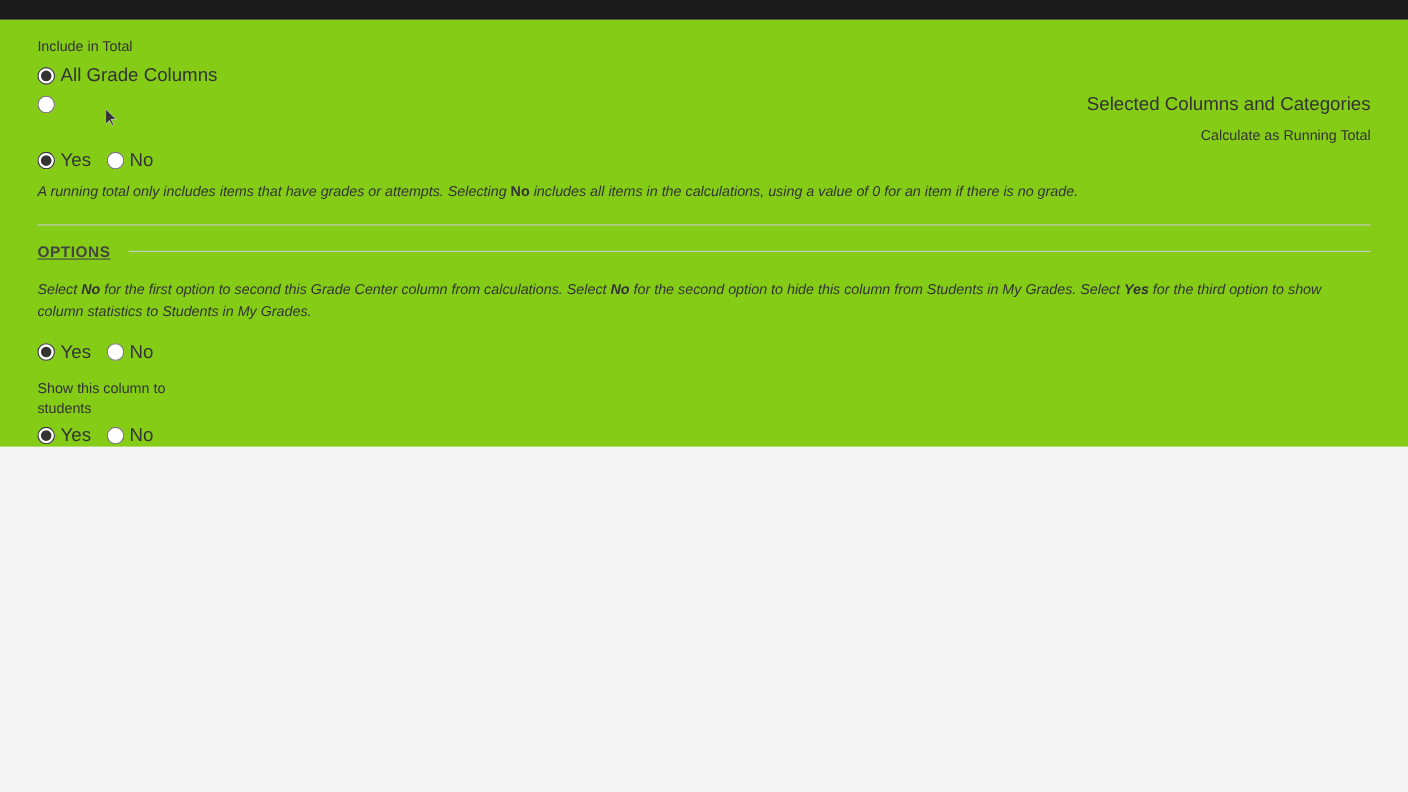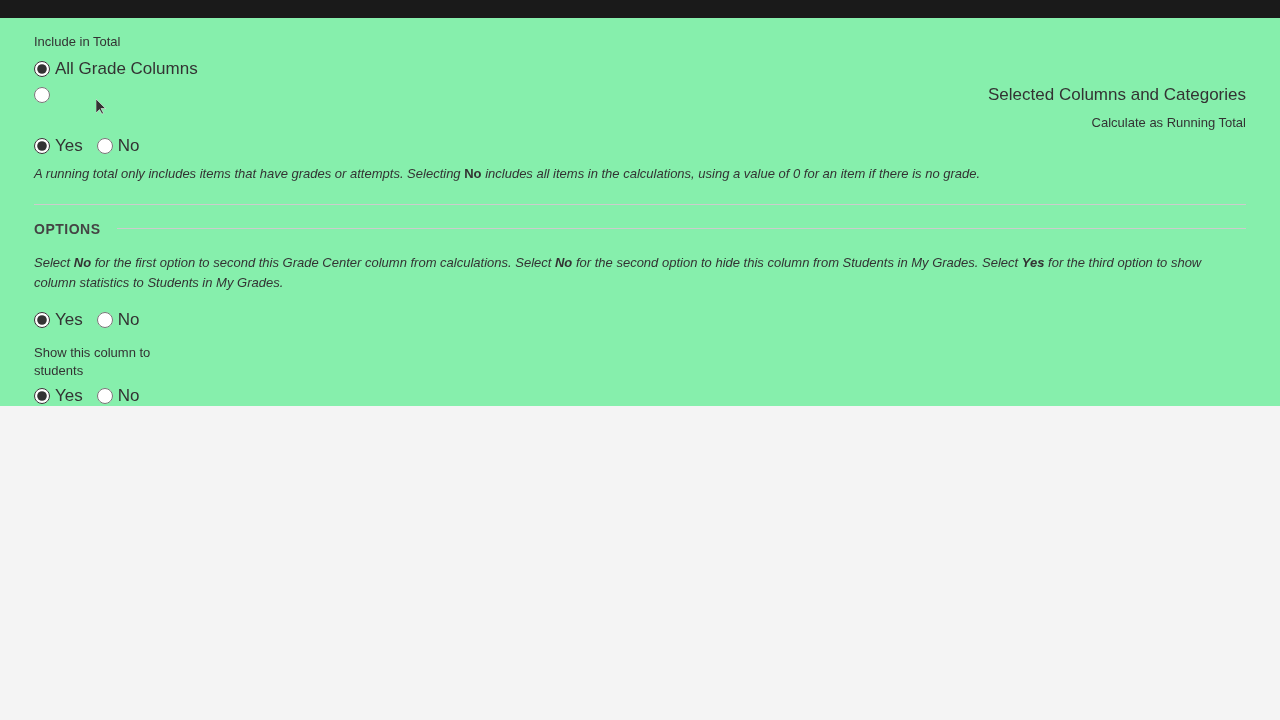--- a/index.html
+++ b/index.html
@@ -18,21 +18,21 @@
       overflow: hidden;
     }
 
     .top-bar {
       height: 18px;
       background-color: #1a1a1a;
       width: 100%;
     }
 
     .main-content {
-      background-color: #86efac;
+      background-color: #84cc16;
       padding: 16px 34px 0 34px;
     }
 
     .section {
       margin-bottom: 10px;
     }
 
     .section-label {
       font-size: 13px;
       color: #333;
@@ -107,20 +107,21 @@
       gap: 16px;
       margin-bottom: 16px;
     }
 
     .options-title {
       font-size: 14px;
       font-weight: bold;
       color: #444;
       letter-spacing: 0.5px;
       white-space: nowrap;
+      text-decoration: underline;
     }
 
     .options-divider {
       flex: 1;
       border: none;
       border-top: 1px solid #ccc;
     }
 
     .options-description {
       font-size: 13px;

